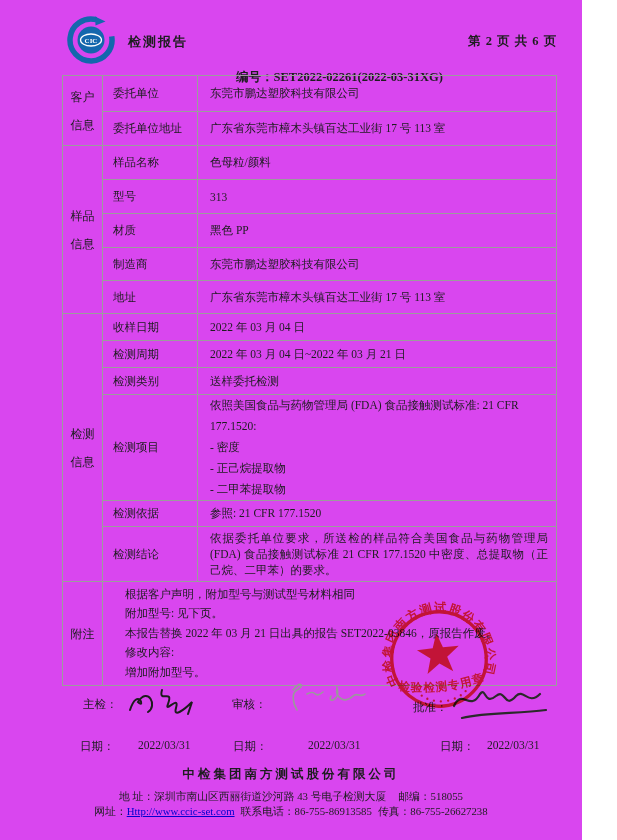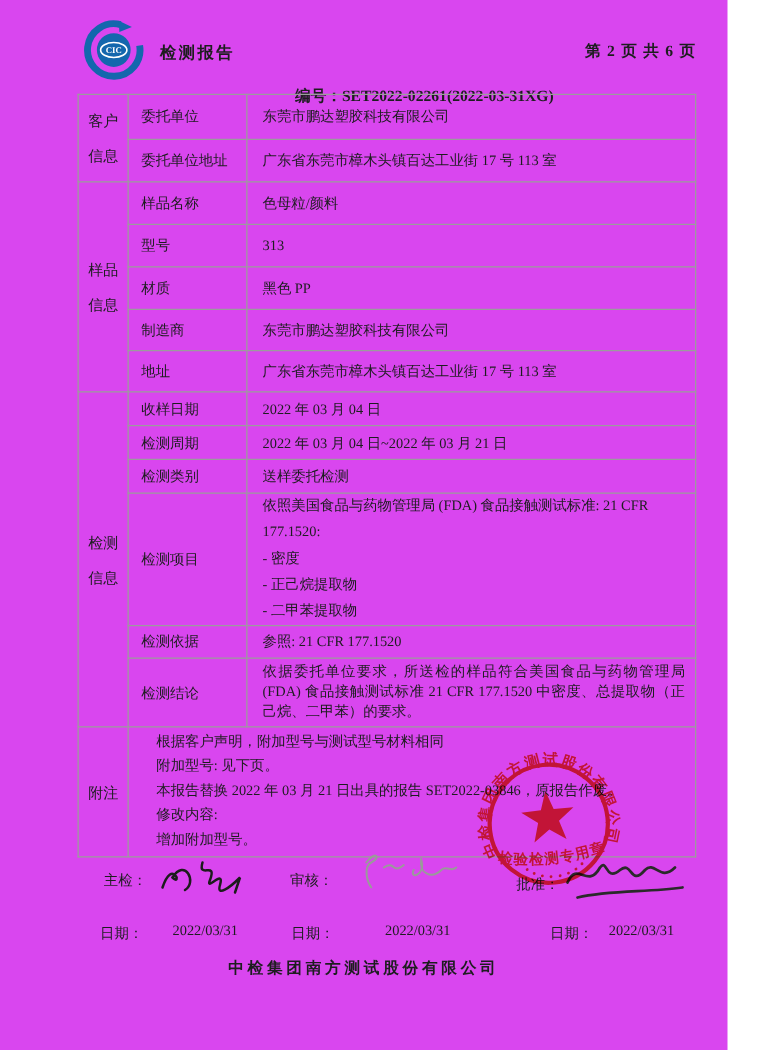--- a/index.html
+++ b/index.html
@@ -155,20 +155,26 @@
   </svg>
 
   <div class="sig-label" style="left:80px; top:739px;">日期：</div>
   <div class="date-val" style="left:138px; top:739px;">2022/03/31</div>
   <div class="sig-label" style="left:233px; top:739px;">日期：</div>
   <div class="date-val" style="left:308px; top:739px;">2022/03/31</div>
   <div class="sig-label" style="left:440px; top:739px;">日期：</div>
   <div class="date-val" style="left:487px; top:739px;">2022/03/31</div>
 
   <div class="foot-company">中检集团南方测试股份有限公司</div>
+  <div class="foot-line l1">
+    <span>地  址：</span><span>深圳市南山区西丽街道沙河路 43 号电子检测大厦</span><span class="sp"></span><span>邮编：</span><span>518055</span>
+  </div>
+  <div class="foot-line l2">
+    <span>网址：</span><a href="#">Http://www.ccic-set.com</a><span class="sp2"></span><span>联系电话：</span><span>86-755-86913585</span><span class="sp2"></span><span>传真：</span><span>86-755-26627238</span>
+  </div>
 
   <svg class="stamp" viewBox="0 0 120 120">
     <circle cx="60" cy="60" r="45" fill="none" stroke="#e1301e" stroke-width="3.2"></circle>
     <defs>
       <path id="ringPath" d="M 25.5 88.9 A 45 45 0 1 1 94.5 88.9" fill="none"></path>
       <path id="capPath" d="M 14 84 Q 60 96 106 84" fill="none"></path>
     </defs>
     <text font-size="11.8" fill="#e1301e" font-weight="bold" letter-spacing="1.2">
       <textPath href="#ringPath" startOffset="50%" text-anchor="middle">中检集团南方测试股份有限公司</textPath>
     </text>

